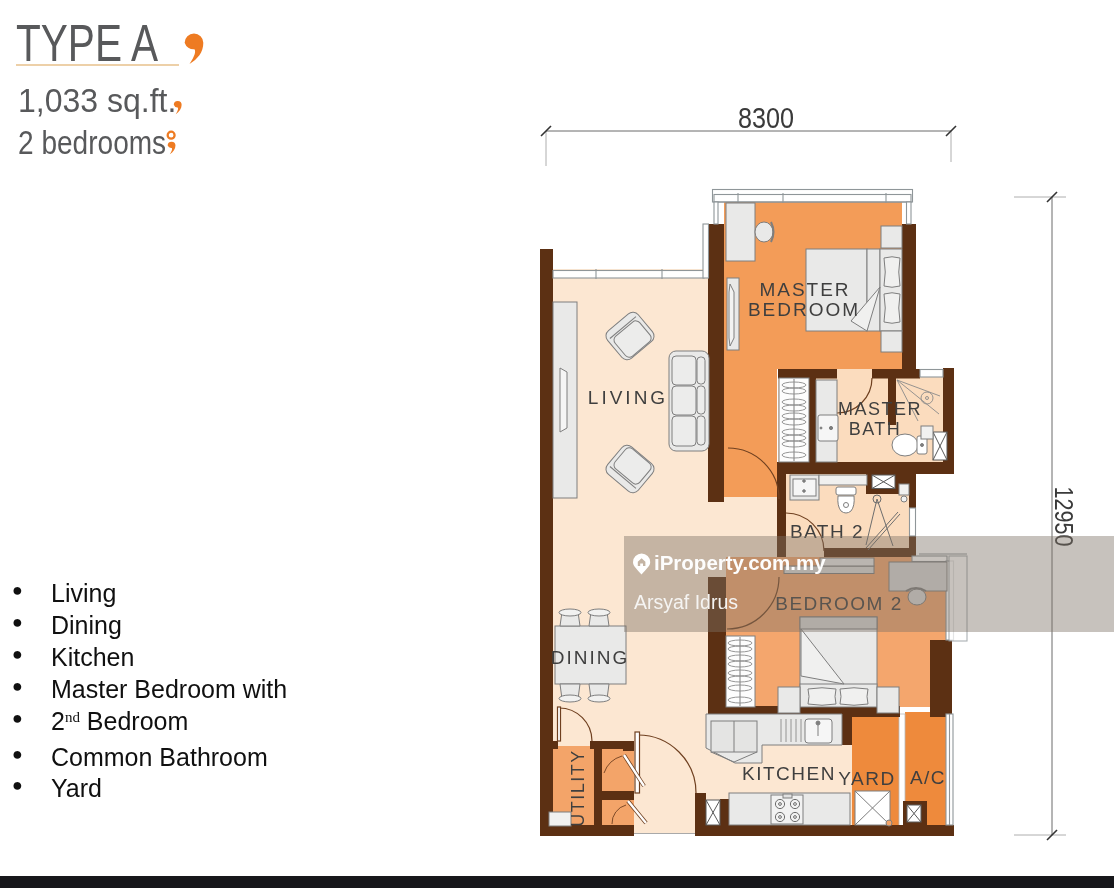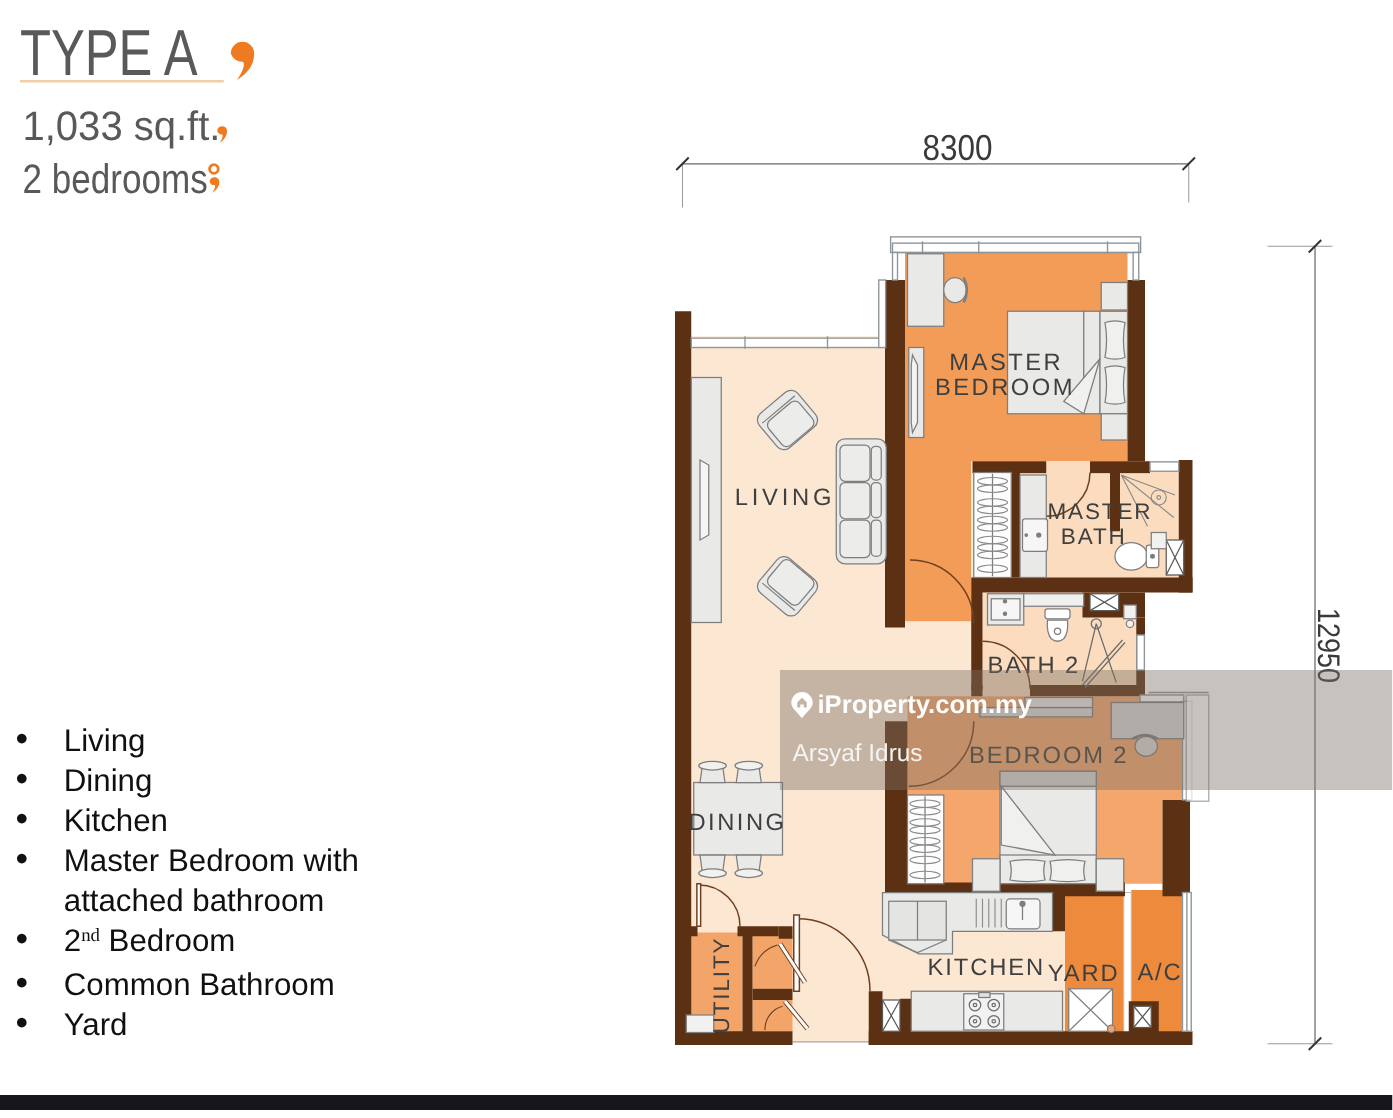--- a/index.html
+++ b/index.html
@@ -28,21 +28,20 @@
 <svg class="abs" style="left:165px;top:130px;" width="14" height="26" viewBox="0 0 16 30">
 <circle cx="7" cy="6" r="4" fill="none" stroke="#ee7b22" stroke-width="2.6"></circle>
 <path d="M3,18 A4.5,4.5 0 1 1 12,18 C12,22 9.5,25.5 5.5,28 C8,24.5 8.5,21.5 7.7,20.8 A4.5,4.5 0 0 1 3,18 Z" fill="#ee7b22"></path>
 </svg>
 
 <div class="abs" style="left:51px;top:578px;font-size:25px;color:#101010;line-height:31.9px;">
 <div><span style="position:absolute;left:-39px;font-size:18px;transform:translateY(-3px);">●</span>Living</div>
 <div><span style="position:absolute;left:-39px;font-size:18px;transform:translateY(-3px);">●</span>Dining</div>
 <div><span style="position:absolute;left:-39px;font-size:18px;transform:translateY(-3px);">●</span>Kitchen</div>
 <div><span style="position:absolute;left:-39px;font-size:18px;transform:translateY(-3px);">●</span>Master Bedroom with</div>
-<div>attached bathroom</div>
 <div><span style="position:absolute;left:-39px;font-size:18px;transform:translateY(-3px);">●</span>2<sup style="font-size:15px;vertical-align:baseline;position:relative;top:-8px;font-family:Liberation Serif, serif;">nd</sup> Bedroom</div>
 <div><span style="position:absolute;left:-39px;font-size:18px;transform:translateY(-3px);">●</span>Common Bathroom</div>
 <div><span style="position:absolute;left:-39px;font-size:18px;transform:translateY(-3px);">●</span>Yard</div>
 </div>
 
 <svg id="plan" class="abs" style="left:0;top:0;" width="1114" height="894" viewBox="0 0 1114 894">
 
 <rect x="553" y="269" width="155" height="558" fill="#fce7d2"></rect>
 
 <rect x="634" y="825" width="62" height="9" fill="#fce7d2"></rect>

